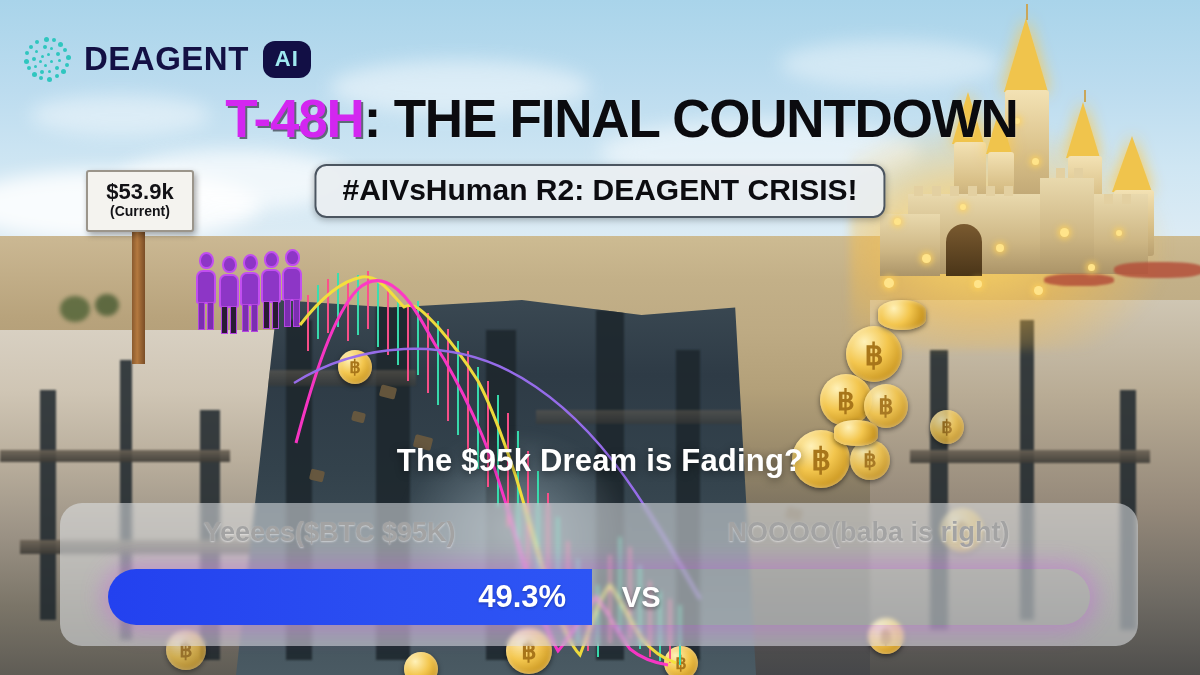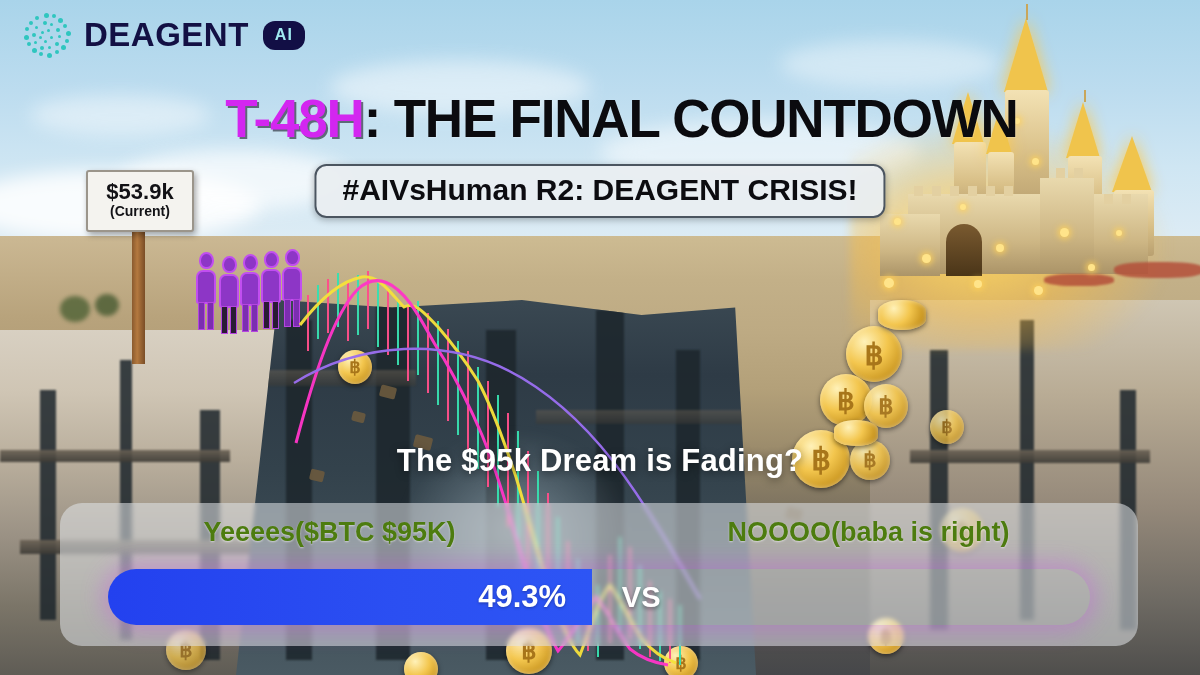--- a/index.html
+++ b/index.html
@@ -94,27 +94,27 @@
             background:radial-gradient(circle,#0a1430,#050a1c);
             display:flex; align-items:center; justify-content:center;
             color:#7fe3e0; font-size:9px; font-weight:bold; letter-spacing:.5px;
             box-shadow:0 0 6px rgba(120,230,225,.5); }
 
   
   .chart-svg { position:absolute; left:300px; top:255px; width:420px; height:410px;
                overflow:visible; opacity:.96; }
 
   
-  .logo { position:absolute; left:24px; top:12px; display:flex; align-items:center; gap:14px; z-index:30; }
+  .logo { position:absolute; left:24px; top:36px; display:flex; align-items:center; gap:14px; z-index:30; }
   .logo-mark { position:relative; width:46px; height:46px; }
   .logo-dot { position:absolute; border-radius:50%; background:#2fc6bf; }
   .logo-word { font-size:33px; font-weight:bold; letter-spacing:.5px; color:#131044;
                font-family:"Liberation Sans", sans-serif; }
   .logo-badge { background:#120f45; border-radius:12px; padding:5px 12px 6px;
-                color:#9fe9f0; font-size:16px; font-weight:bold; letter-spacing:1px; }
+                color:#9fe9f0; font-size:22px; font-weight:bold; letter-spacing:1px; }
 
   
   .headline { position:absolute; left:0; right:0; top:92px; text-align:center; z-index:30;
               font-size:53px; font-weight:bold; letter-spacing:-1.2px; line-height:1;
               white-space:nowrap; }
   .hl-accent { color:#d326f0; text-shadow:2px 2px 0 rgba(10,10,20,.55);margin-left:43px; }
   .hl-main   { color:#0b0b0f; text-shadow:1px 1px 0 rgba(255,255,255,.18); }
 
   .subbar { position:absolute; left:50%; transform:translateX(-50%); top:164px; z-index:30;
             background:rgba(233,238,241,.93); border:2px solid #4b5560; border-radius:12px;
@@ -123,21 +123,21 @@
 
   .tagline { position:absolute; left:0; right:0; top:443px; text-align:center; z-index:26;
              font-size:31px; font-weight:bold; color:#fff; letter-spacing:.2px;
              text-shadow:0 2px 8px rgba(0,0,0,.45); white-space:nowrap; }
 
   
   .panel { position:absolute; left:60px; top:503px; width:1078px; height:143px; z-index:28;
            background:rgba(226,230,233,.55); border-radius:22px;
            backdrop-filter:blur(2px); }
   .vote-labels { position:absolute; left:0; right:0; top:14px; display:flex; }
-  .vl { flex:1; text-align:center; font-size:27px; font-weight:bold; color:#4d7c0f;
+  .vl { flex:1; text-align:center; font-size:27px; font-weight:bold; color:#a3a3a3;
         text-shadow:0 1px 2px rgba(255,255,255,.55); white-space:nowrap; }
   .bar { position:absolute; left:48px; right:48px; top:66px; height:56px; border-radius:28px;
          display:flex; overflow:hidden; box-shadow:0 0 22px 6px rgba(205,70,240,.30); }
   .bar-yes { background:linear-gradient(90deg,#d300f5,#cc10f2 70%,#c41ff0);
              display:flex; align-items:center; }
   .bar-no  { background:linear-gradient(90deg,#2341ef,#2b4ff2 60%,#2d55f5);
              display:flex; align-items:center; justify-content:flex-end; }
   .pct { font-size:31px; font-weight:bold; color:#fff; padding:0 26px;
          text-shadow:0 1px 3px rgba(0,0,0,.3); }
   .vs { position:absolute; top:66px; height:56px; display:flex; align-items:center;

